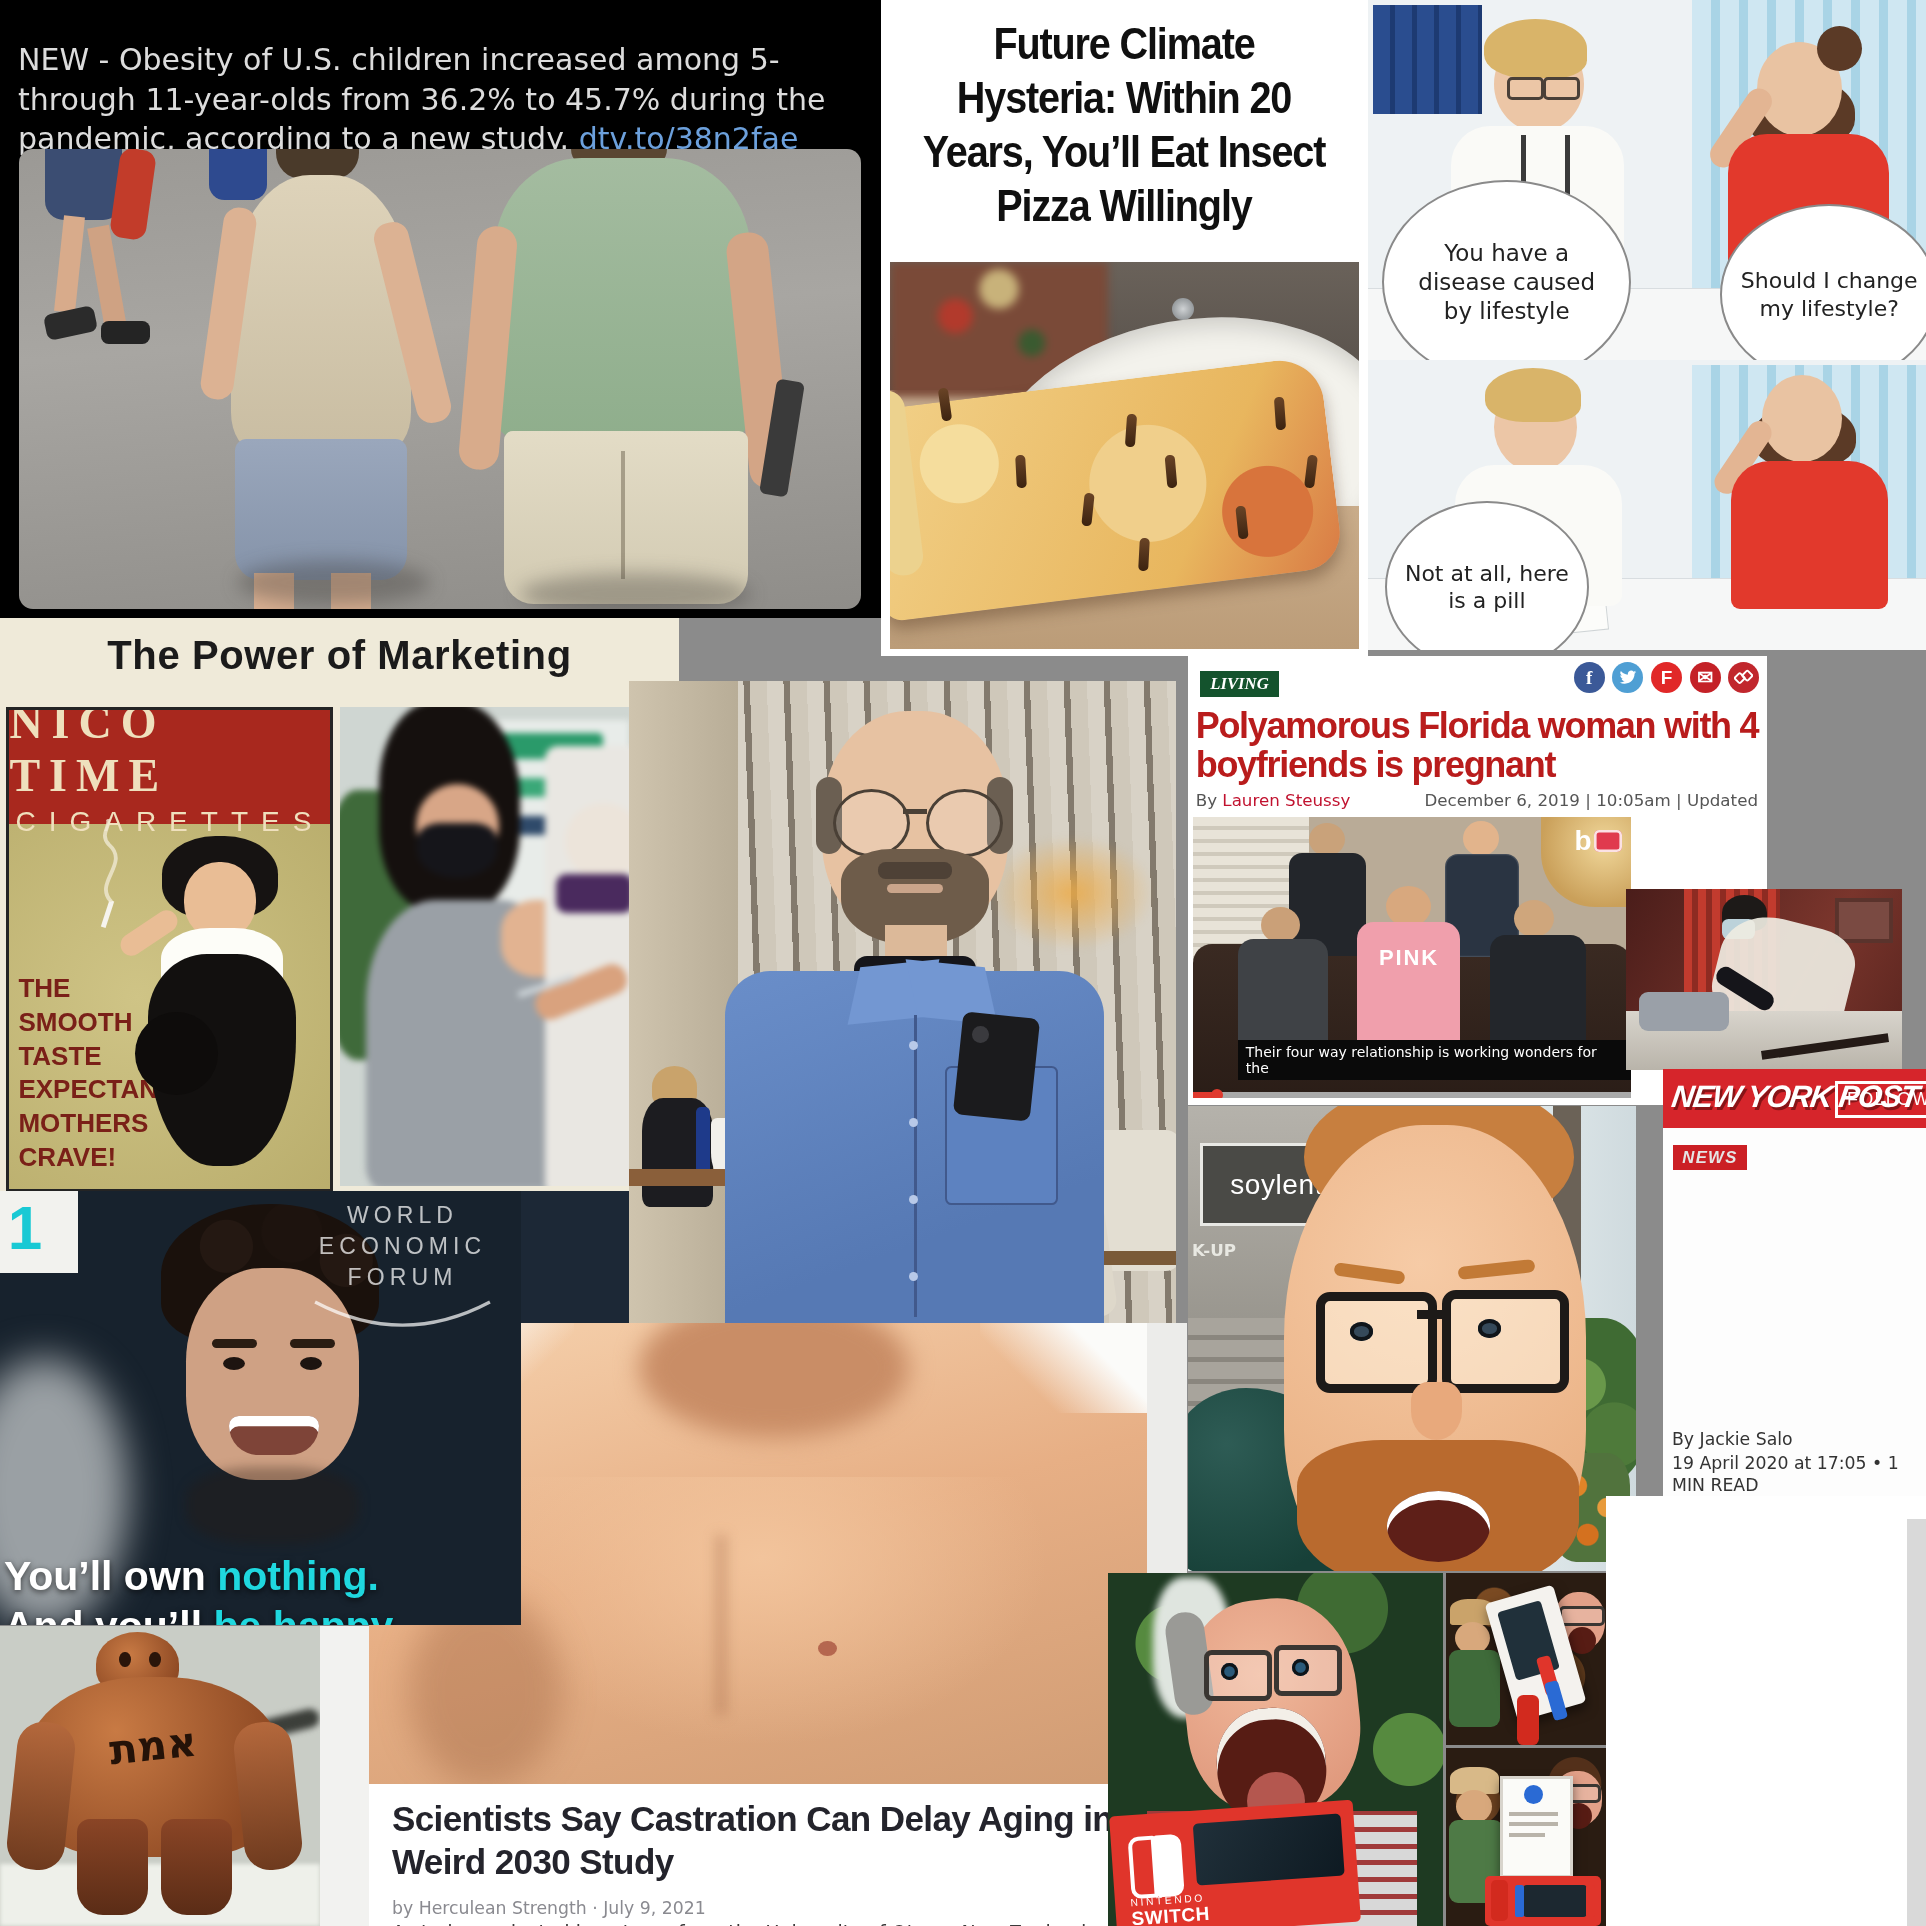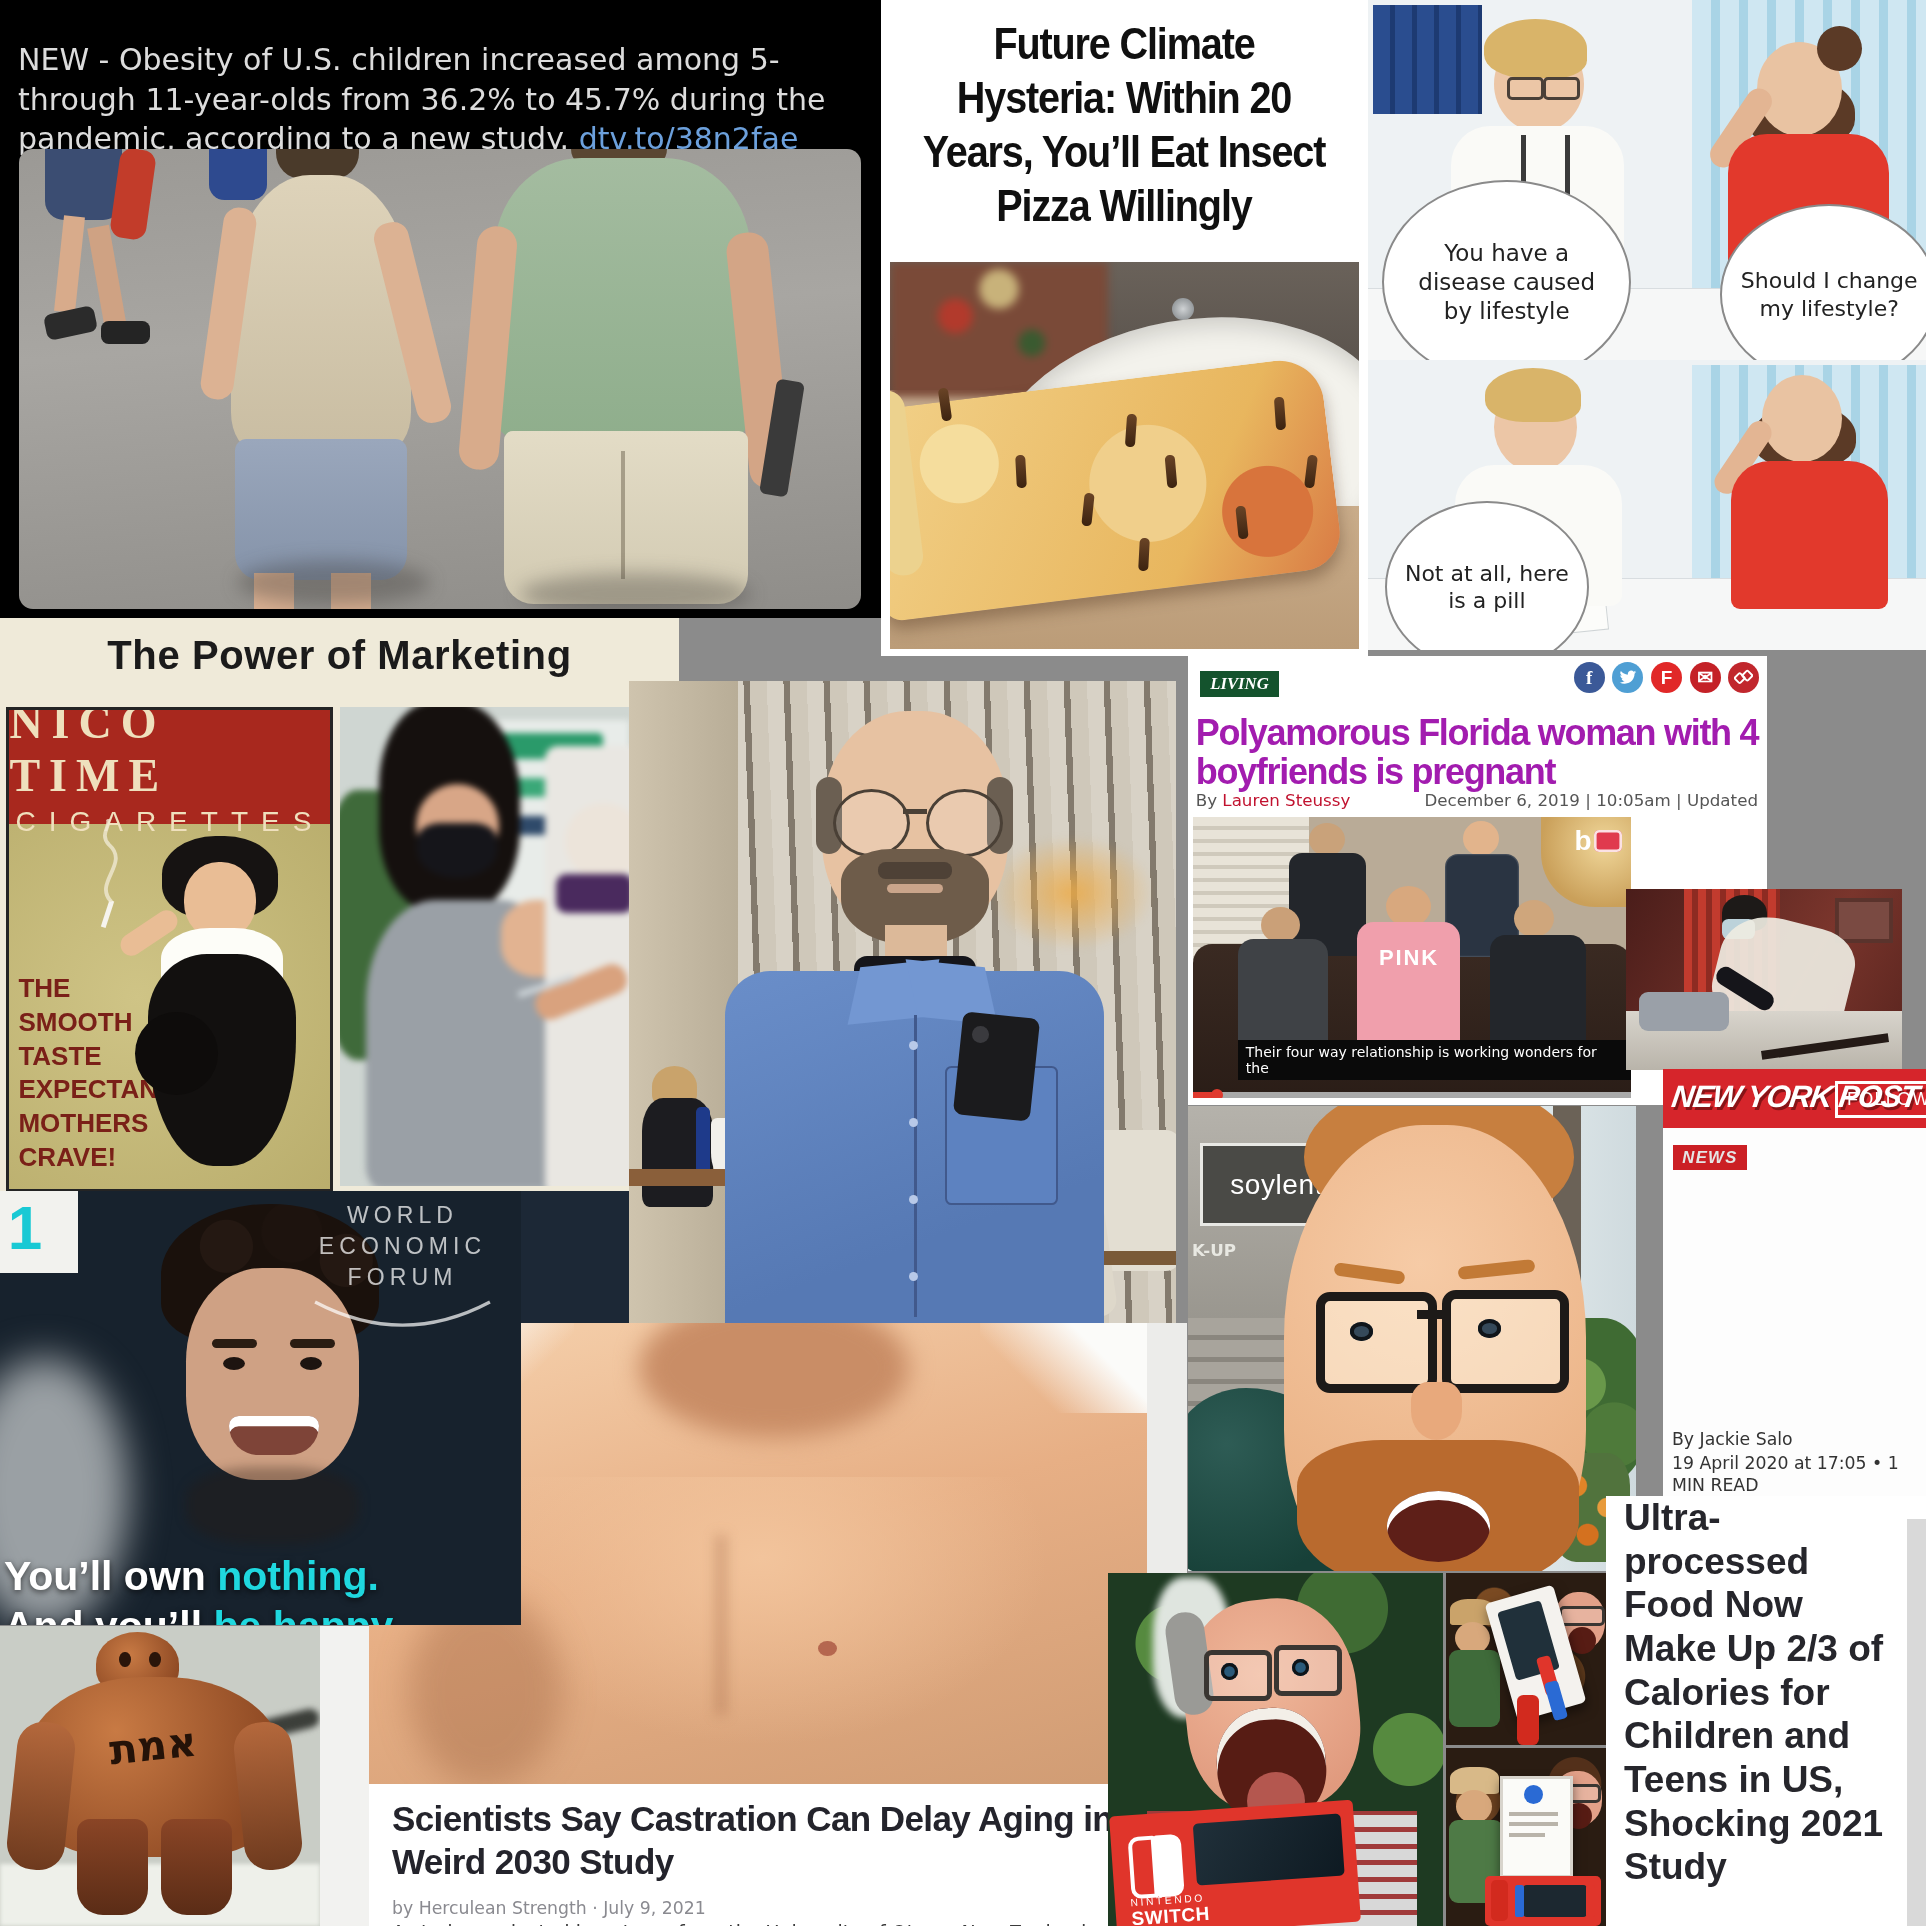--- a/index.html
+++ b/index.html
@@ -47,22 +47,22 @@
   
   .greger-photo{left:629px;top:681px;width:547px;height:642px;overflow:hidden;
     background:repeating-linear-gradient(88deg,#d8d2c6 0 16.7px,#837a6d 16.7px 23px,#cfc8ba 23px 40px);}
   
   .polyam-article{left:1188px;top:656px;width:579px;height:449px;background:#fff;overflow:hidden;}
   .social-row{position:absolute;right:7.7px;top:6.4px;display:flex;gap:7.7px;}
   .social{width:31px;height:31px;border-radius:50%;display:flex;align-items:center;justify-content:center;
     color:#fff;font-weight:bold;font-size:19px;font-family:"Liberation Serif",serif;}
   .living-badge{position:absolute;left:12px;top:15.4px;background:#14532d;color:#fff;font-style:italic;
     font-weight:bold;font-family:Liberation Serif, serif;font-size:16.7px;padding:2.6px 10.3px;}
-  .polyam-headline{position:absolute;left:7.7px;top:58px;width:565px;font-family:"Liberation Sans",sans-serif;
-    font-weight:bold;font-size:36px;line-height:1.07;color:#a21caf;letter-spacing:-1.3px;}
+  .polyam-headline{position:absolute;left:7.7px;top:51px;width:565px;font-family:"Liberation Sans",sans-serif;
+    font-weight:bold;font-size:36px;line-height:1.07;color:#b91c1c;letter-spacing:-1.3px;}
   .polyam-byline{position:absolute;left:7.7px;top:134px;font-size:16.7px;color:#555;}
   .polyam-author{color:#c1122f;}
   .polyam-date{position:absolute;right:9px;top:134px;font-size:16.7px;color:#555;}
   .polyam-photo{position:absolute;left:5.1px;top:161px;width:438px;height:281px;overflow:hidden;background:#b9ab97;}
   .caption-bar{position:absolute;left:45px;bottom:18px;background:#0a0a0a;color:#fff;font-size:14px;padding:3.9px 7.7px;}
   .progress{position:absolute;left:0;bottom:0;width:100%;height:5.8px;background:#a9a9a9;}
   .progress-fill{position:absolute;left:0;top:0;width:22px;height:5.8px;background:#e03a2e;}
   .progress-dot{position:absolute;left:18px;top:-3.2px;width:12.2px;height:12.2px;border-radius:50%;background:#e03a2e;}
   
   .hospital-photo{left:1626px;top:889px;width:276px;height:181px;overflow:hidden;
@@ -525,18 +525,17 @@
     <div class="abs" style="left:63px;top:74px;width:49px;height:3.9px;background:#b9b4aa;"></div>
     <div class="abs" style="left:63px;top:85px;width:36px;height:3.9px;background:#b9b4aa;"></div>
     <div class="abs" style="left:39px;top:128px;width:116px;height:50px;background:#e0352b;border-radius:5.1px;"></div>
     <div class="abs" style="left:77px;top:137px;width:64px;height:32px;background:#1c2830;border-radius:3.9px;"></div>
     <div class="abs" style="left:69px;top:137px;width:9px;height:32px;background:#2a6ad4;border-radius:2.6px;"></div>
     <div class="abs" style="left:140px;top:137px;width:9px;height:32px;background:#e0352b;border-radius:2.6px;"></div>
     <div class="abs" style="left:45px;top:132px;width:16.7px;height:41px;background:#d22a1e;border-radius:5.1px;"></div>
   </div>
 
   <div class="abs ultra-panel">
-    <div class="ultra-headline">Ultra-processed Food Now Make Up 2/3 of Calories for Children and Teens in US, Shocking 2021 Study</div>
     <div class="ultra-strip"></div>
   </div>
 
 </div>
 
 
 </body></html>

